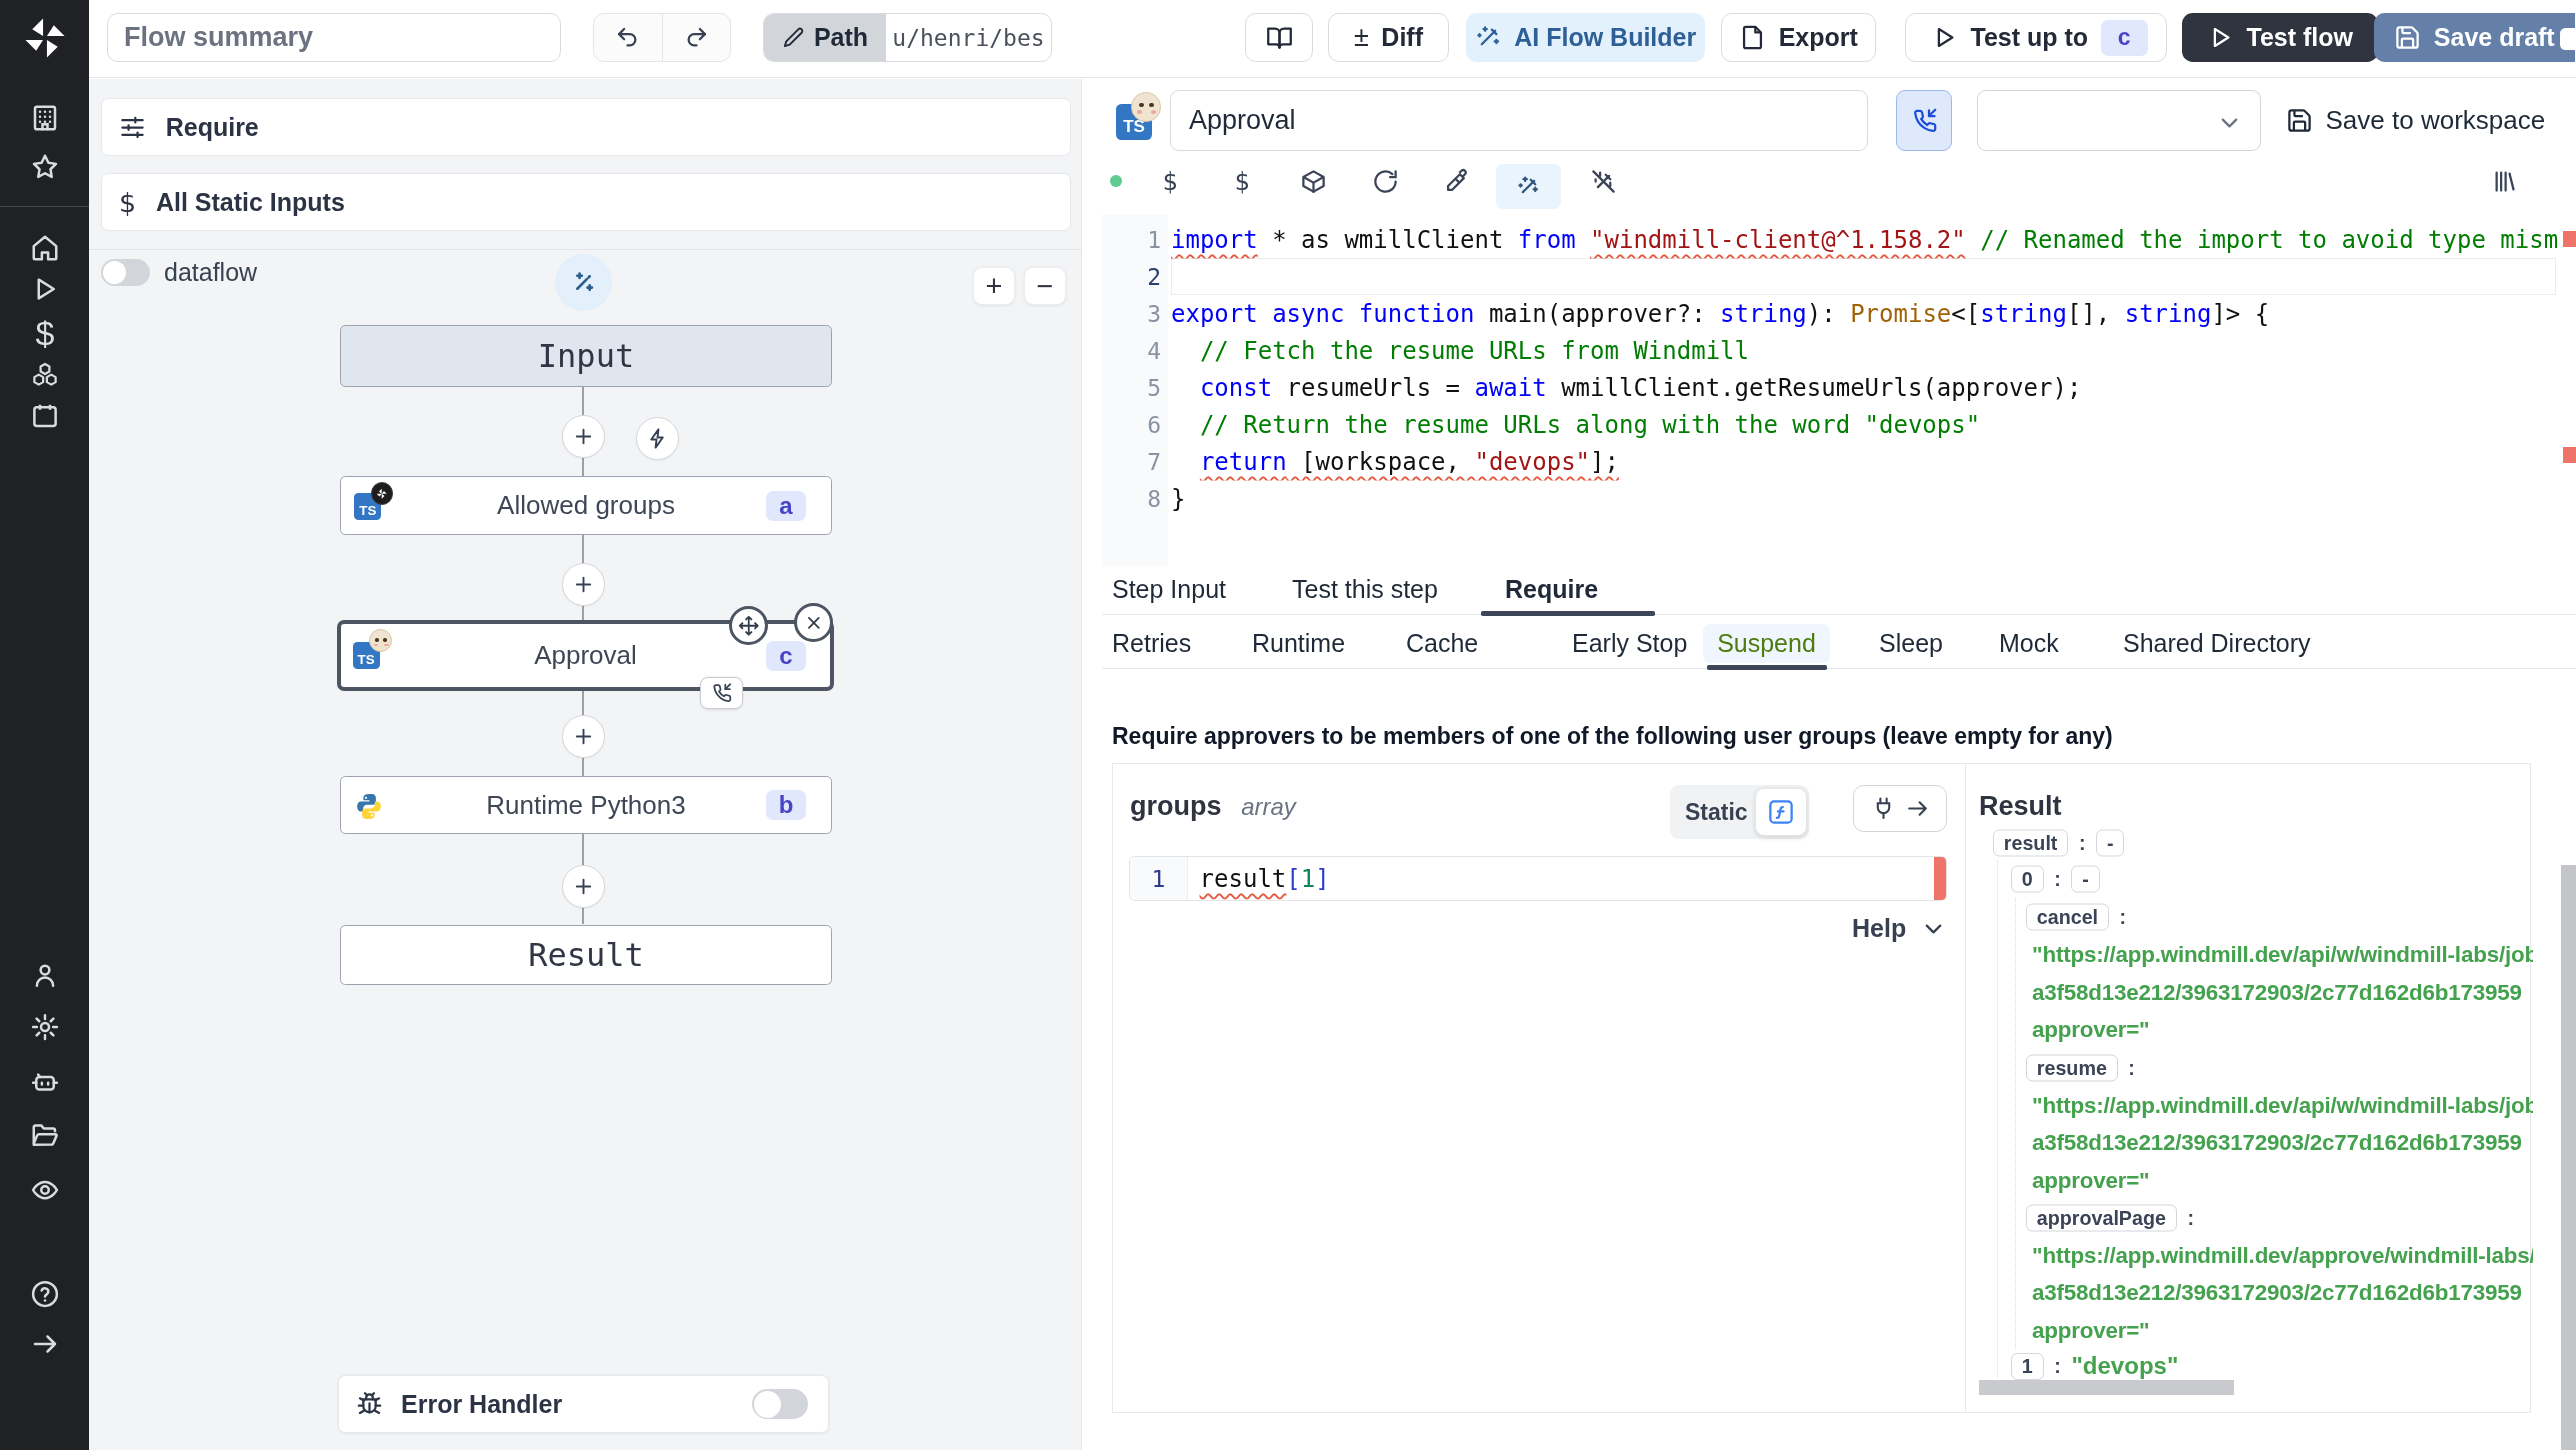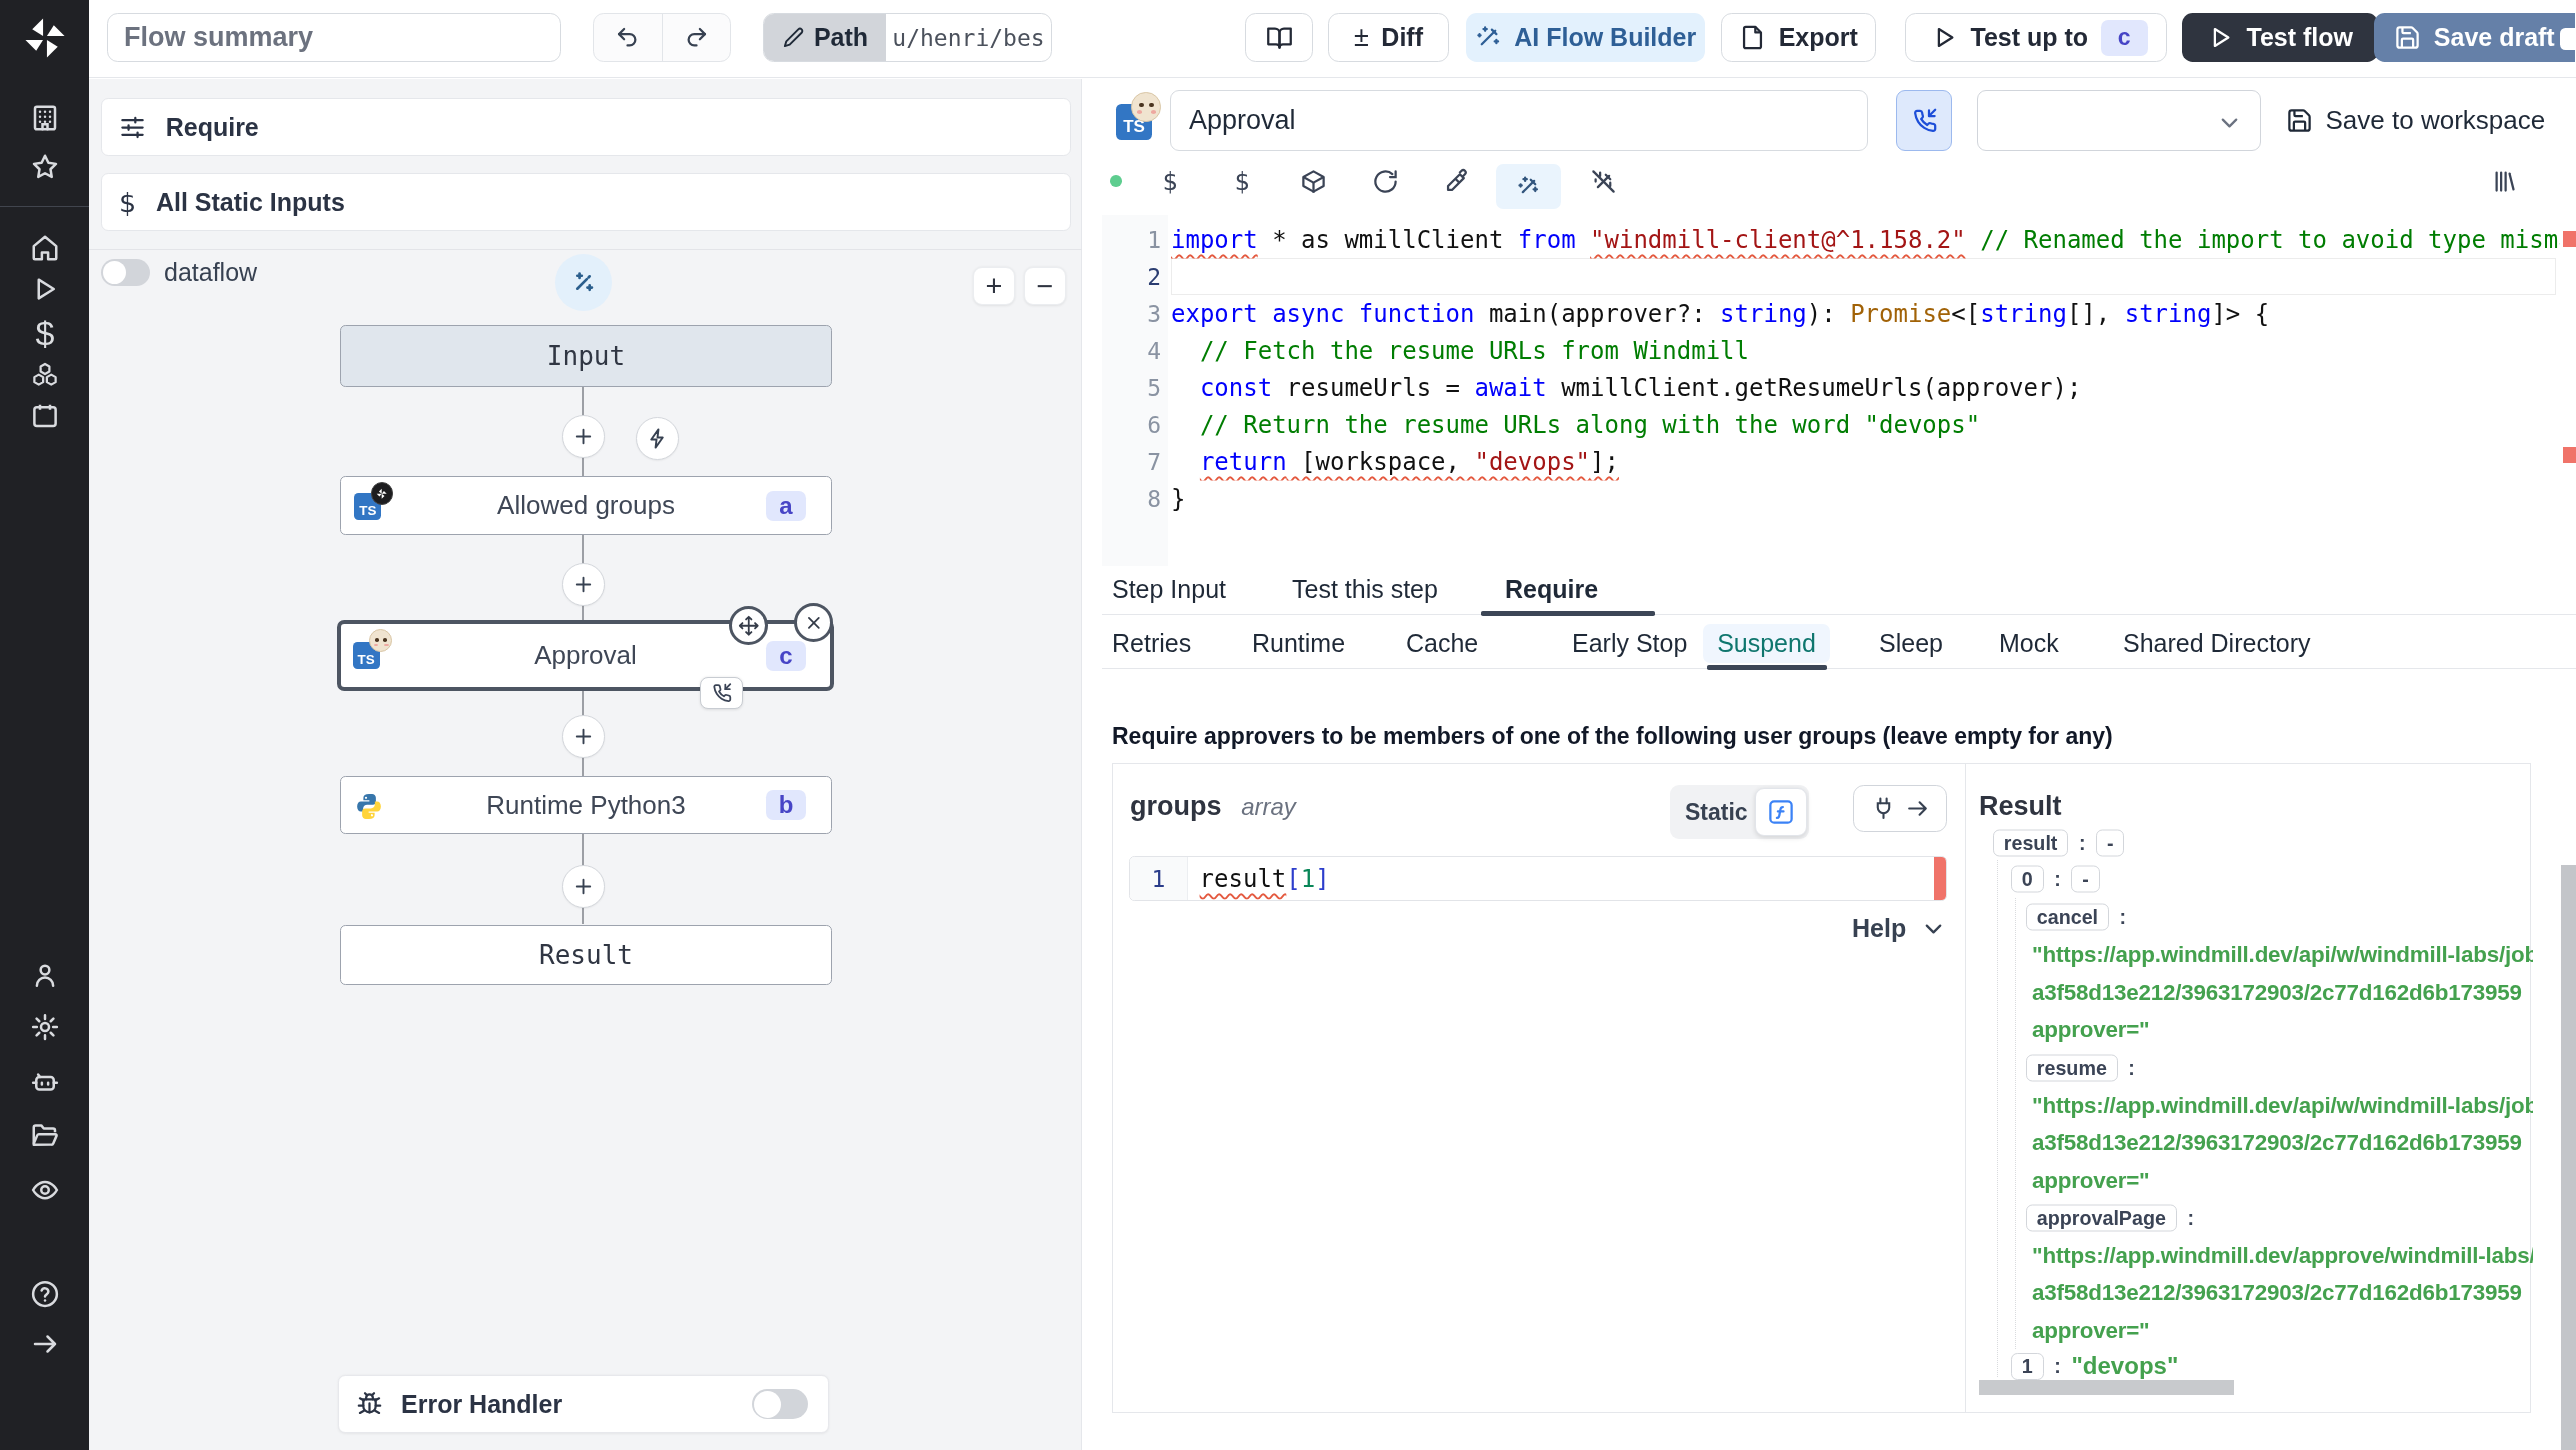--- a/index.html
+++ b/index.html
@@ -27,21 +27,21 @@
 .sb-icon{position:absolute;left:45px;transform:translate(-50%,-50%);color:#d9dbdf}
 #sb-divider{position:absolute;left:0;top:206px;width:89px;height:0.9px;background:#41454e}
 
 #flowpanel{left:89px;top:79px;width:993px;height:1372px;background:#f3f4f6;border-right:0.9px solid #e5e7eb}
 .panel-btn{position:absolute;height:58px;background:#fff;border:1.3px solid #e5e7eb;border-radius:7.2px;display:flex;align-items:center;gap:19.7px;padding-left:17px;font-size:25px;font-weight:700;color:#2b3344}
 #pdivider{left:89px;top:249px;width:993px;height:1.3px;background:#e3e4e8}
 .toggle{position:absolute;border-radius:16px;background:#d2d5da}
 .toggle .knob{position:absolute;top:1.8px;left:1.8px;background:#fff;border-radius:50%}
 .node{position:absolute;left:340px;width:492px;background:#fff;border:1.3px solid #9da3ae;border-radius:5.4px;display:flex;align-items:center;justify-content:center}
 .node-label{font-size:26px;color:#3f4756}
-.mono-label{font-family:"DejaVu Sans Mono",monospace;font-size:26px;color:#303643}
+.mono-label{font-family:"DejaVu Sans Mono",monospace;font-size:32px;color:#303643}
 .node-badge{position:absolute;left:425px;top:50%;transform:translateY(-50%);width:40px;height:30px;background:#e1e7fd;border-radius:7.2px;color:#4745c6;font-size:24px;font-weight:700;display:flex;align-items:center;justify-content:center}
 .ts-badge{position:absolute;width:27px;height:27px;background:#3276c4;border-radius:4.5px;color:#fff;font-size:13.4px;font-weight:700;display:flex;align-items:flex-end;justify-content:center;padding-bottom:1.8px}
 .plus-circle{position:absolute;width:43px;height:43px;border-radius:50%;background:#fff;border:1.3px solid #d4d7dc;display:flex;align-items:center;justify-content:center;color:#374151;box-shadow:0 0.9px 1.8px rgba(0,0,0,.06)}
 
 #rightpanel{left:1082px;top:79px;width:1494px;height:1372px;background:#fff}
 #step-name{left:1170px;top:90px;width:698px;height:61px;border:1.3px solid #d7dbe0;border-radius:9px;display:flex;align-items:center;padding-left:18px;font-size:27px;color:#1f2937}
 #phone-btn{left:1896px;top:90px;width:56px;height:61px;background:#dee9fc;border:1.3px solid #9cb9ee;border-radius:9px;display:flex;align-items:center;justify-content:center;color:#1d4ed8}
 #lang-select{left:1977px;top:90px;width:284px;height:61px;border:1.3px solid #d1d5db;border-radius:9px}
 #save-ws{left:2286px;top:100px;height:41px;display:flex;align-items:center;gap:12.5px;font-size:26px;font-weight:500;color:#1f2937}
 .tool-ic{position:absolute;top:159px;width:45px;height:45px;display:flex;align-items:center;justify-content:center;color:#3b4456}
@@ -54,21 +54,21 @@
 .codeline{position:absolute;left:1171px;width:1389px;height:37px;line-height:37px;overflow:hidden;white-space:pre;font-family:"DejaVu Sans Mono",monospace;font-size:24px;color:#111;transform:translateY(-50%)}
 .tk-kw{color:#0101fb}.tk-def{color:#111}.tk-str{color:#a31515}.tk-com{color:#007d02}.tk-typ{color:#a16207}.tk-num{color:#098658}.tk-br{color:#2d3ecc}
 .tk-sq{text-decoration:underline;text-decoration-style:wavy;text-decoration-color:#e4593f;text-decoration-thickness:1.8px;text-underline-offset:6.3px}
 .ruler-mark{position:absolute;left:2563px;width:12.5px;height:16px;background:#f07369}
 
 #tabbar{left:1102px;top:565px;width:1474px;height:50px;border-bottom:1.3px solid #e5e7eb}
 .tab{position:absolute;top:565px;height:49px;display:flex;align-items:center;font-size:25px;font-weight:500;color:#1f2937}
 #tab-underline{left:1481px;top:611px;width:174px;height:4.5px;background:#3c4656;border-radius:1.8px}
 .subtab{position:absolute;top:619px;height:49px;display:flex;align-items:center;font-size:25px;font-weight:500;color:#1f2937}
 #subtabbar-border{left:1102px;top:668px;width:1474px;height:1.3px;background:#e5e7eb}
-#suspend-pill{left:1703px;top:624px;width:127px;height:39px;background:#f0f6fe;border-radius:7.2px;display:flex;align-items:center;justify-content:center;color:#0f766e;font-size:25px;font-weight:500}
+#suspend-pill{left:1703px;top:624px;width:127px;height:39px;background:#f0f6fe;border-radius:7.2px;display:flex;align-items:center;justify-content:center;color:#4d7c0f;font-size:25px;font-weight:500}
 #subtab-underline{left:1707px;top:665px;width:120px;height:4.5px;background:#3c4656;border-radius:1.8px}
 #require-text{left:1112px;top:723px;font-size:23px;font-weight:700;color:#111827}
 
 #suspend-box{left:1112px;top:763px;width:1419px;height:650px;border:1.3px solid #e5e7eb}
 #suspend-divider{left:1965px;top:763px;width:1.3px;height:650px;background:#e5e7eb}
 #groups-title{left:1130px;top:791px;font-size:27px;font-weight:700;color:#2f3440;display:flex;align-items:baseline;gap:19.7px}
 #groups-title .arr{font-size:24px;font-weight:400;font-style:italic;color:#6b7280}
 #static-pill{left:1670px;top:785px;width:139px;height:54px;background:#f1f2f4;border-radius:9px;display:flex;align-items:center;padding-left:15px;font-size:23px;font-weight:600;color:#374151}
 #fn-btn{left:1755px;top:788px;width:52px;height:48px;background:#fff;border:0.9px solid #e2e5ea;border-radius:9px;box-shadow:0 1.8px 5.4px rgba(0,0,0,.12);display:flex;align-items:center;justify-content:center;color:#3b82f6}
 #plug-btn{left:1853px;top:785px;width:94px;height:47px;background:#fff;border:1.3px solid #d1d5db;border-radius:10.7px;display:flex;align-items:center;justify-content:center;gap:9px;color:#374151}

